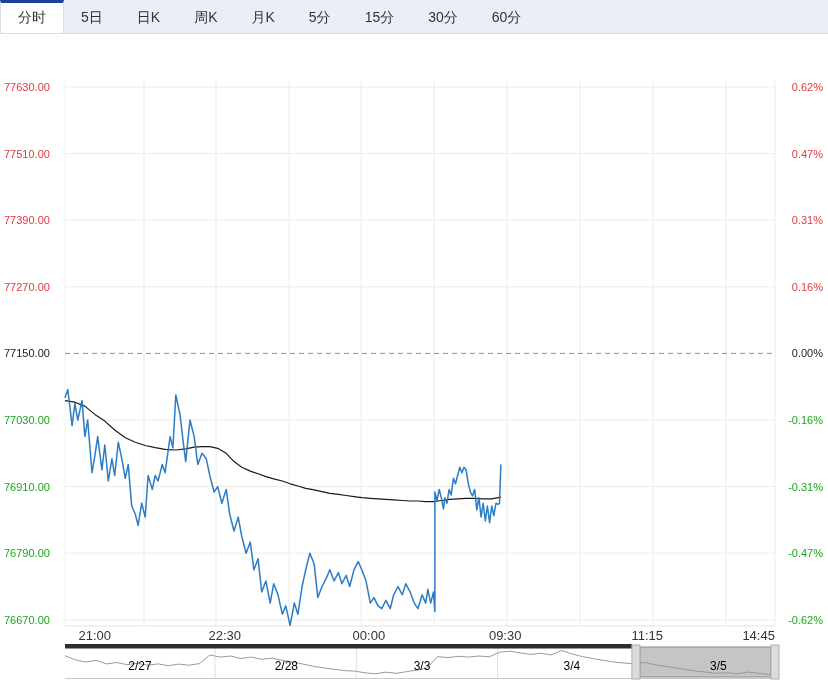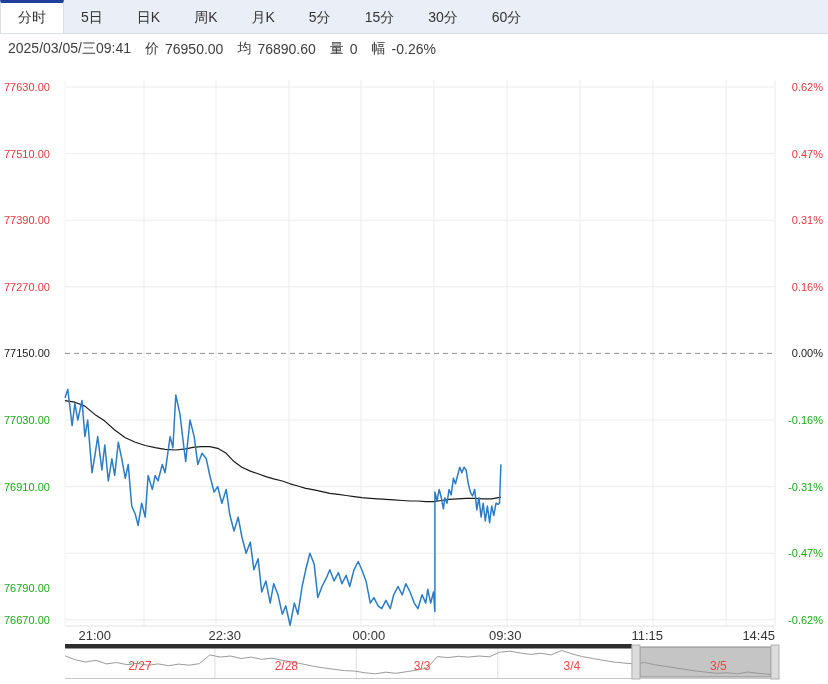--- a/index.html
+++ b/index.html
@@ -20,21 +20,21 @@
   
   #chart-svg{position:absolute;left:0;top:0;z-index:1;}
   #labels-layer{position:absolute;left:0;top:0;width:828px;height:684px;z-index:2;pointer-events:none;}
   .ylab{position:absolute;font-size:11px;line-height:14px;}
   .ylab.left{left:4px;text-align:left;}
   .ylab.right{right:5px;text-align:right;}
   .ylab.up{color:#e0393e;}
   .ylab.flat{color:#1a1a1a;}
   .ylab.down{color:#18a918;}
   .xlab{position:absolute;font-size:13px;line-height:14px;color:#333;transform:translateX(-50%);white-space:nowrap;}
-  .navdate{position:absolute;font-size:12px;line-height:13px;color:#ef4444;transform:translateX(-50%);white-space:nowrap;}
+  .navdate{position:absolute;font-size:12px;line-height:13px;color:#000000;transform:translateX(-50%);white-space:nowrap;}
 </style>
 </head>
 <body>
 
 <div id="app">
 
   <div id="tabbar">
       <div class="tab active">分时</div>
       <div class="tab">5日</div>
       <div class="tab">日K</div>
@@ -48,31 +48,20 @@
 
   <svg id="fs-icon" viewBox="0 0 19 19">
     <g fill="none" stroke="#4a7bd4" stroke-width="2.6">
       <path d="M1.5 6.5 V1.5 H6.5"></path>
       <path d="M12.5 1.5 H17.5 V6.5"></path>
       <path d="M17.5 12.5 V17.5 H12.5"></path>
       <path d="M6.5 17.5 H1.5 V12.5"></path>
     </g>
   </svg>
 
-  <div id="statusbar">
-    <span>2025/03/05/三09:41</span>
-    <span class="grp">价</span>
-    <span>76950.00</span>
-    <span class="grp">均</span>
-    <span>76890.60</span>
-    <span class="grp">量</span>
-    <span>0</span>
-    <span class="grp">幅</span>
-    <span>-0.26%</span>
-  </div>
 
   <svg id="chart-svg" width="828" height="684" viewBox="0 0 828 684">
       <line x1="144" y1="80" x2="144" y2="626" stroke="#ececec" stroke-width="1"></line>
       <line x1="216" y1="80" x2="216" y2="626" stroke="#ececec" stroke-width="1"></line>
       <line x1="289" y1="80" x2="289" y2="626" stroke="#ececec" stroke-width="1"></line>
       <line x1="361" y1="80" x2="361" y2="626" stroke="#ececec" stroke-width="1"></line>
       <line x1="434" y1="80" x2="434" y2="626" stroke="#ececec" stroke-width="1"></line>
       <line x1="507" y1="80" x2="507" y2="626" stroke="#ececec" stroke-width="1"></line>
       <line x1="580" y1="80" x2="580" y2="626" stroke="#ececec" stroke-width="1"></line>
       <line x1="653" y1="80" x2="653" y2="626" stroke="#ececec" stroke-width="1"></line>
@@ -104,21 +93,21 @@
     </svg>
 
   <div id="labels-layer">
       <div class="ylab left up" style="top: 80px;">77630.00</div>
       <div class="ylab left up" style="top: 146.6px;">77510.00</div>
       <div class="ylab left up" style="top: 213.2px;">77390.00</div>
       <div class="ylab left up" style="top: 279.8px;">77270.00</div>
       <div class="ylab left flat" style="top: 346.4px;">77150.00</div>
       <div class="ylab left down" style="top: 413px;">77030.00</div>
       <div class="ylab left down" style="top: 479.6px;">76910.00</div>
-      <div class="ylab left down" style="top: 546.2px; margin-top: 35px;">76790.00</div>
+      <div class="ylab left down" style="top: 546.2px;">76790.00</div>
       <div class="ylab left down" style="top: 612.8px;">76670.00</div>
       <div class="ylab right up" style="top: 80px;">0.62%</div>
       <div class="ylab right up" style="top: 146.6px;">0.47%</div>
       <div class="ylab right up" style="top: 213.2px;">0.31%</div>
       <div class="ylab right up" style="top: 279.8px; margin-left: 44px;">0.16%</div>
       <div class="ylab right flat" style="top: 346.4px;">0.00%</div>
       <div class="ylab right down" style="top: 413px;">-0.16%</div>
       <div class="ylab right down" style="top: 479.6px;">-0.31%</div>
       <div class="ylab right down" style="top: 546.2px;">-0.47%</div>
       <div class="ylab right down" style="top: 612.8px;">-0.62%</div>

